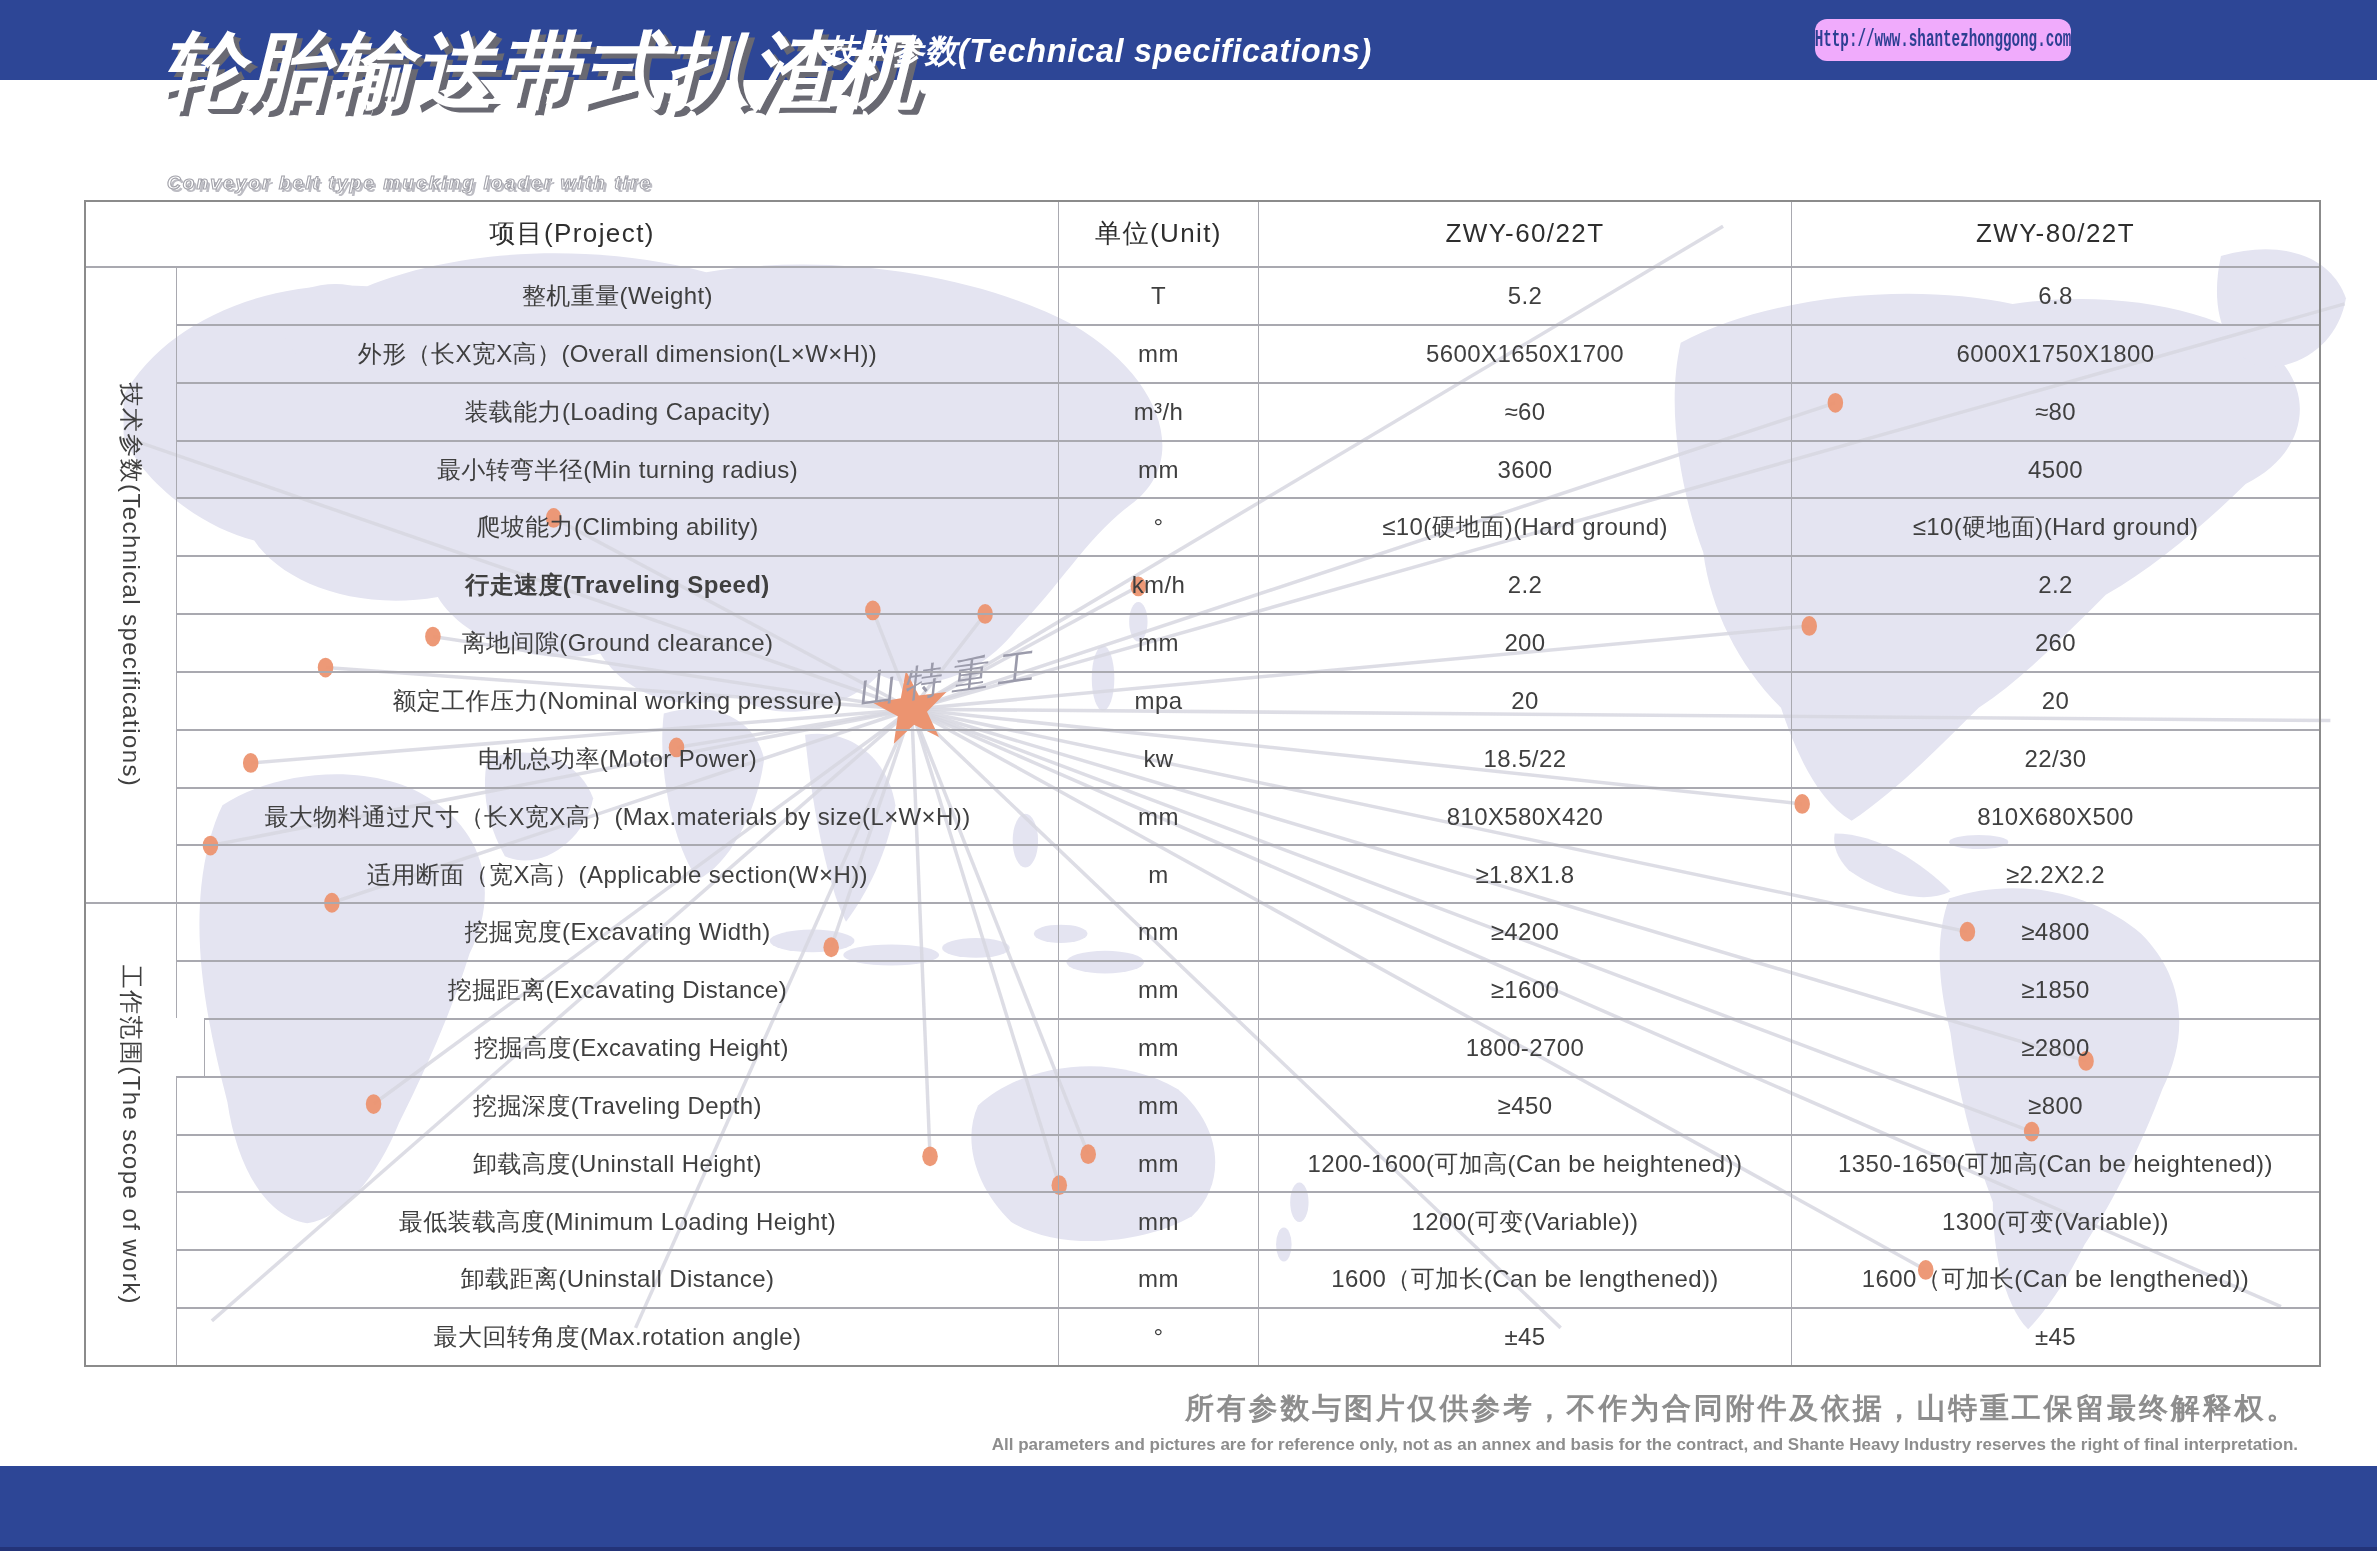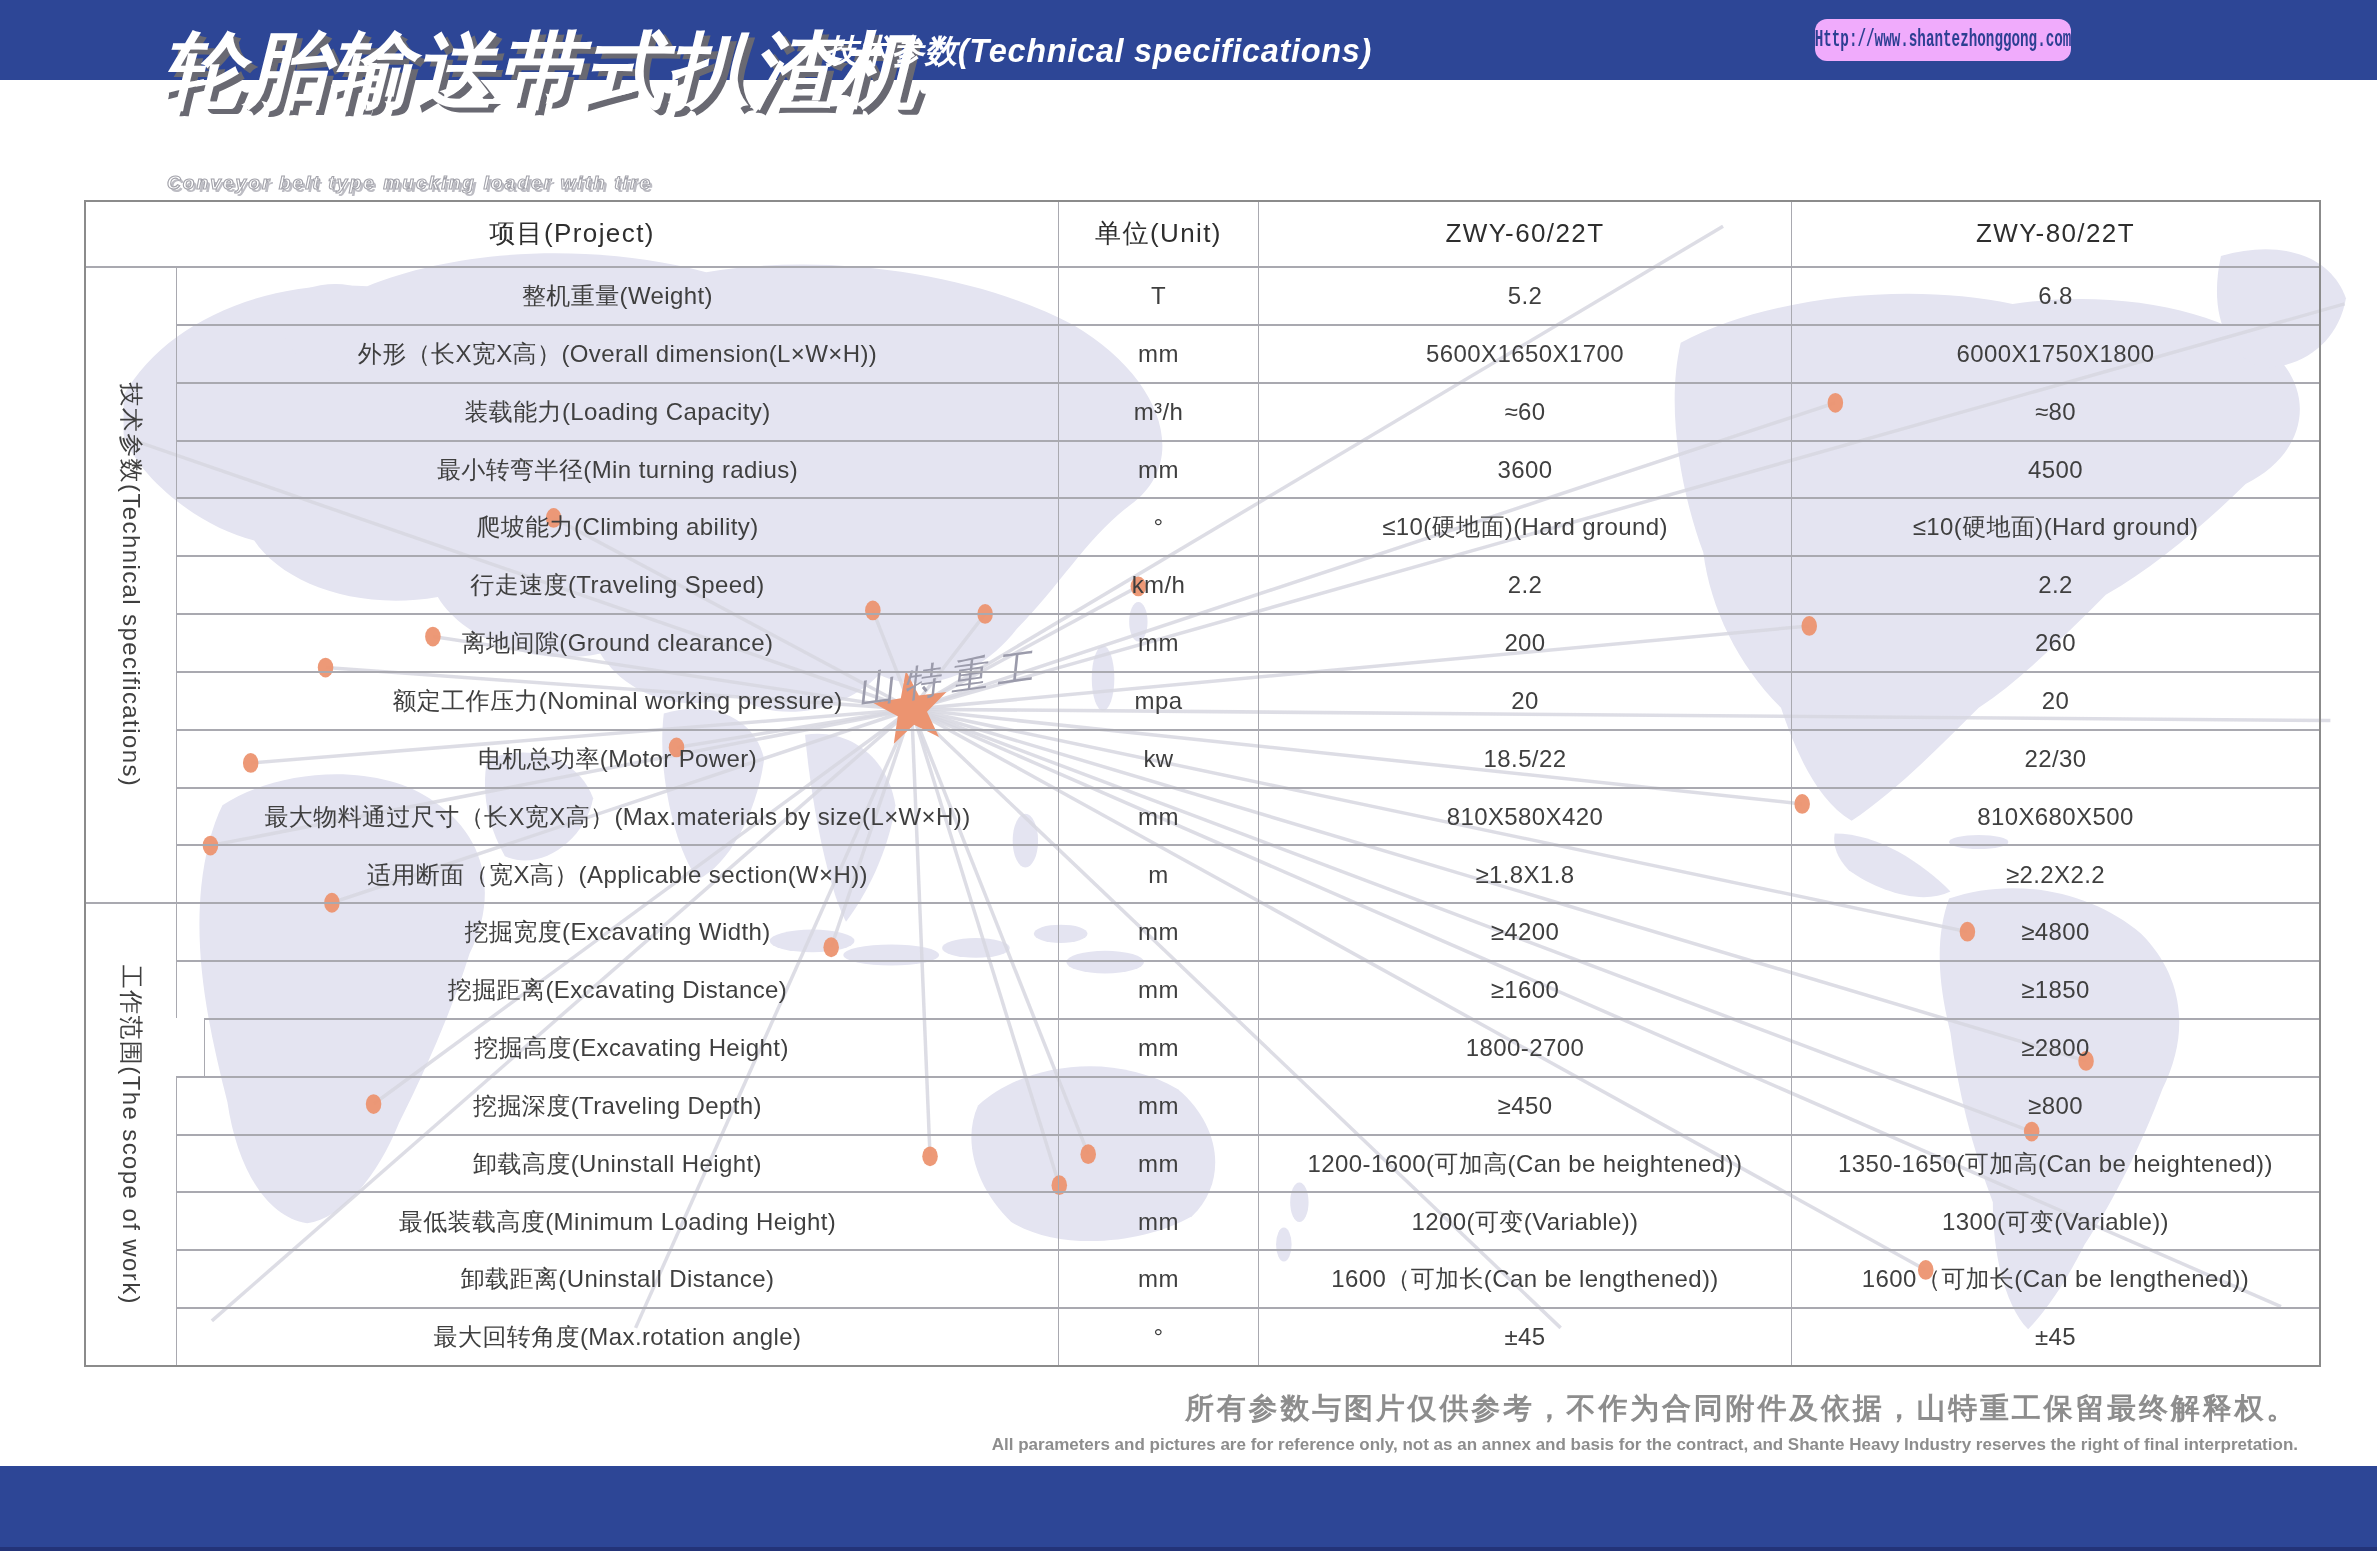--- a/index.html
+++ b/index.html
@@ -155,21 +155,21 @@
       <div class="c" style="grid-area: 4 / 4;">≈60</div>
       <div class="c" style="grid-area: 4 / 5;">≈80</div>
       <div class="c" style="grid-area: 5 / 2;">最小转弯半径(Min turning radius)</div>
       <div class="c" style="grid-area: 5 / 3;">mm</div>
       <div class="c" style="grid-area: 5 / 4;">3600</div>
       <div class="c" style="grid-area: 5 / 5;">4500</div>
       <div class="c" style="grid-area: 6 / 2;">爬坡能力(Climbing ability)</div>
       <div class="c" style="grid-area: 6 / 3;">°</div>
       <div class="c" style="grid-area: 6 / 4;">≤10(硬地面)(Hard ground)</div>
       <div class="c" style="grid-area: 6 / 5;">≤10(硬地面)(Hard ground)</div>
-      <div class="c" style="grid-area: 7 / 2;">行走速度(Traveling Speed)</div>
+      <div class="c" style="grid-area: 7 / 2; font-weight: bold;">行走速度(Traveling Speed)</div>
       <div class="c" style="grid-area: 7 / 3;">km/h</div>
       <div class="c" style="grid-area: 7 / 4;">2.2</div>
       <div class="c" style="grid-area: 7 / 5;">2.2</div>
       <div class="c" style="grid-area: 8 / 2;">离地间隙(Ground clearance)</div>
       <div class="c" style="grid-area: 8 / 3;">mm</div>
       <div class="c" style="grid-area: 8 / 4;">200</div>
       <div class="c" style="grid-area: 8 / 5;">260</div>
       <div class="c" style="grid-area: 9 / 2;">额定工作压力(Nominal working pressure)</div>
       <div class="c" style="grid-area: 9 / 3;">mpa</div>
       <div class="c" style="grid-area: 9 / 4;">20</div>

